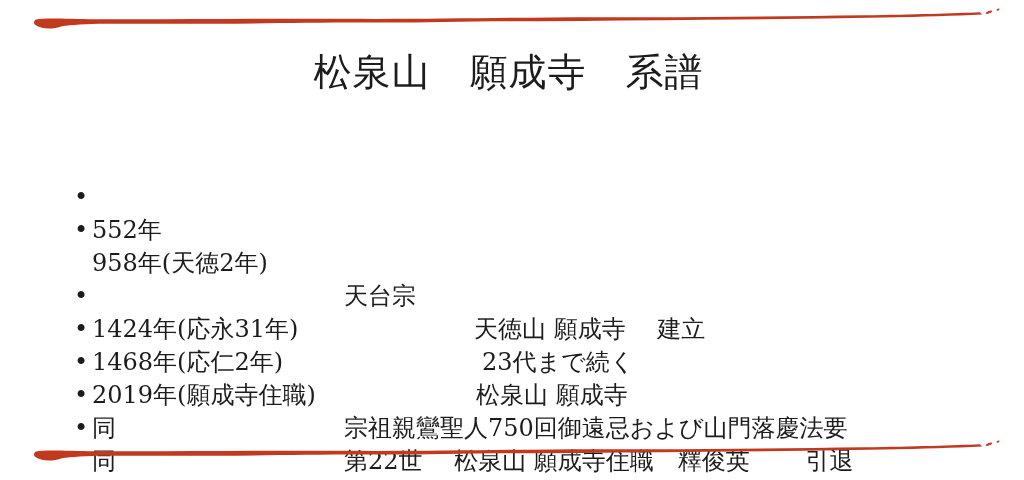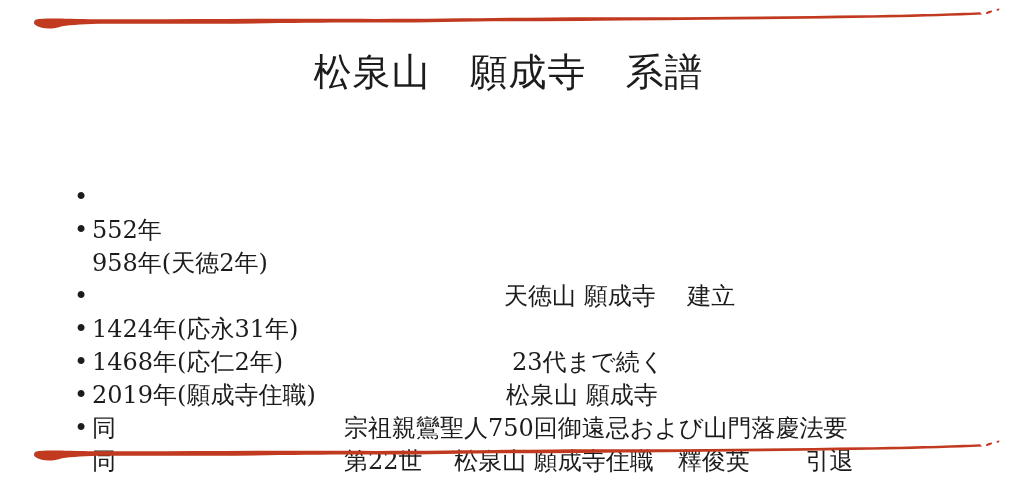--- a/index.html
+++ b/index.html
@@ -24,21 +24,21 @@
   }
   .timeline{position:absolute;top:148px;left:0;width:1024px;}
   .row{
     position:relative;height:33px;
     font-size:24px;line-height:33px;
     white-space:pre;
   }
   .bullet{position:absolute;left:74px;font-size:24px;}
   .date{position:absolute;left:92px;}
   .col2{position:absolute;left:344px;}
-  .col3{position:absolute;left:474px;margin-left:30px;}
+  .col3{position:absolute;left:474px;}
   .row:nth-child(3) .col3{left:482px;}
   .row:nth-child(4) .col3{left:476px;}
 </style>
 </head>
 <body>
 
 <div class="page">
 
   <svg class="brush brush-top" viewBox="0 0 980 28" preserveAspectRatio="none">
     <path fill="#c13a20" d="
@@ -68,20 +68,21 @@
 
     <div class="row">
       <span class="bullet">•</span>
       <span class="date">552年</span>
       <span class="col3"></span>
     </div>
 
     <div class="row">
       <span class="bullet">•</span>
       <span class="date">958年(天徳2年)</span>
+      <span class="col2">天台宗</span>
       <span class="col3">天徳山 願成寺　 建立</span>
     </div>
 
     <div class="row">
       <span class="bullet"></span>
       <span class="date"></span>
       <span class="col2"></span>
       <span class="col3">23代まで続く</span>
     </div>
 

